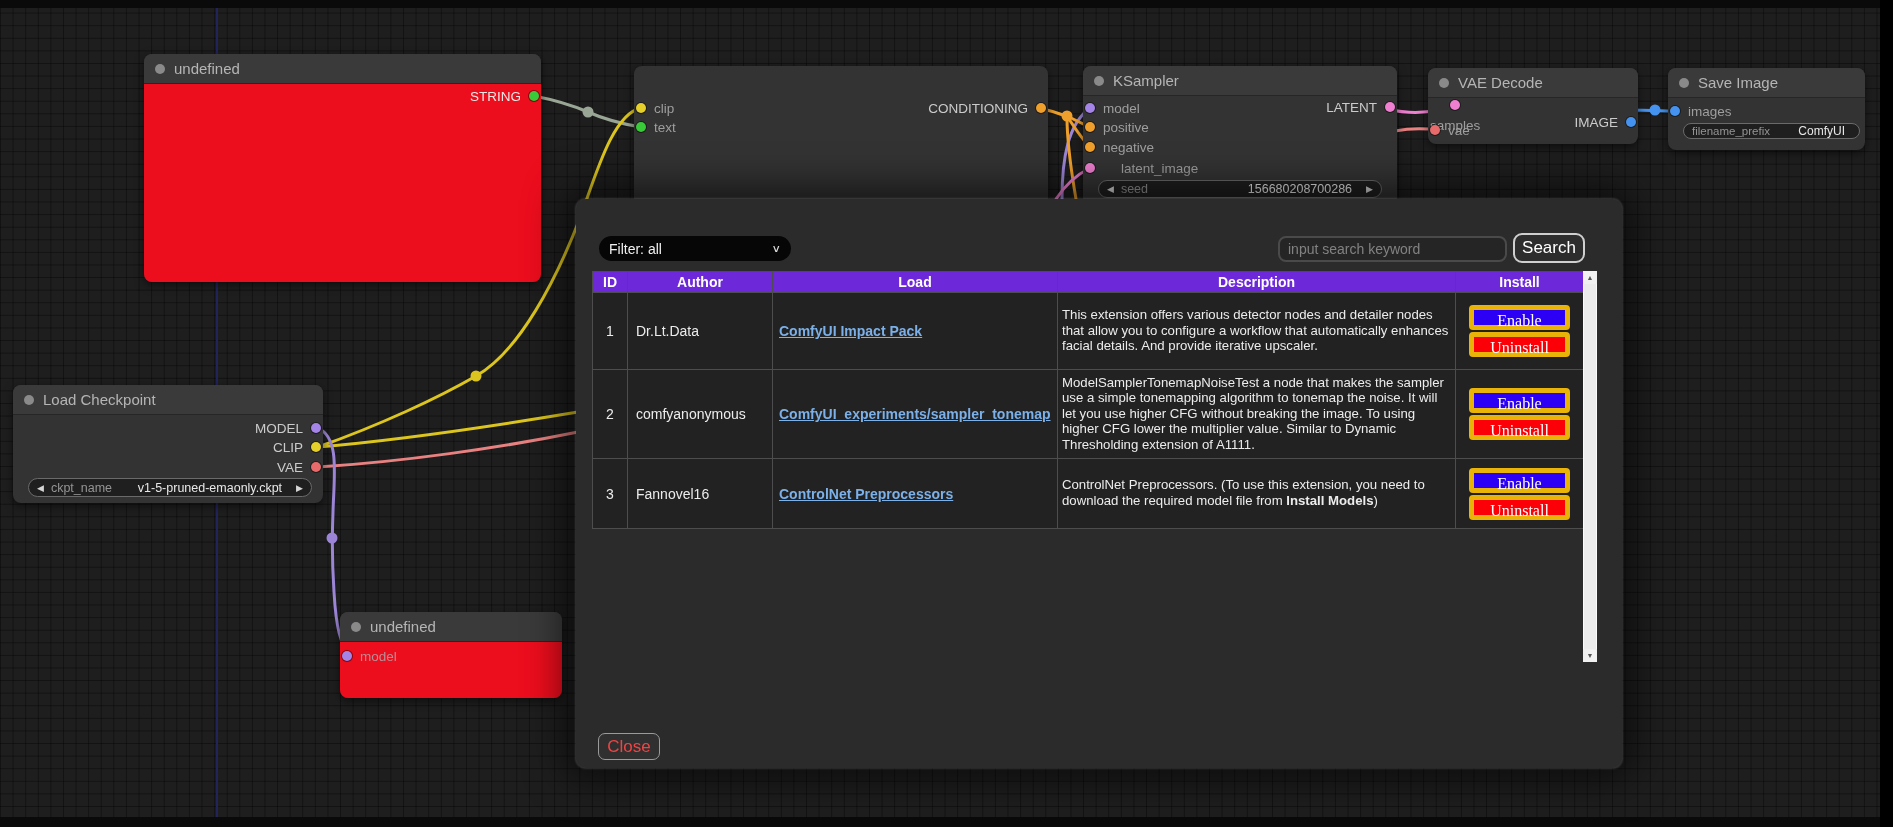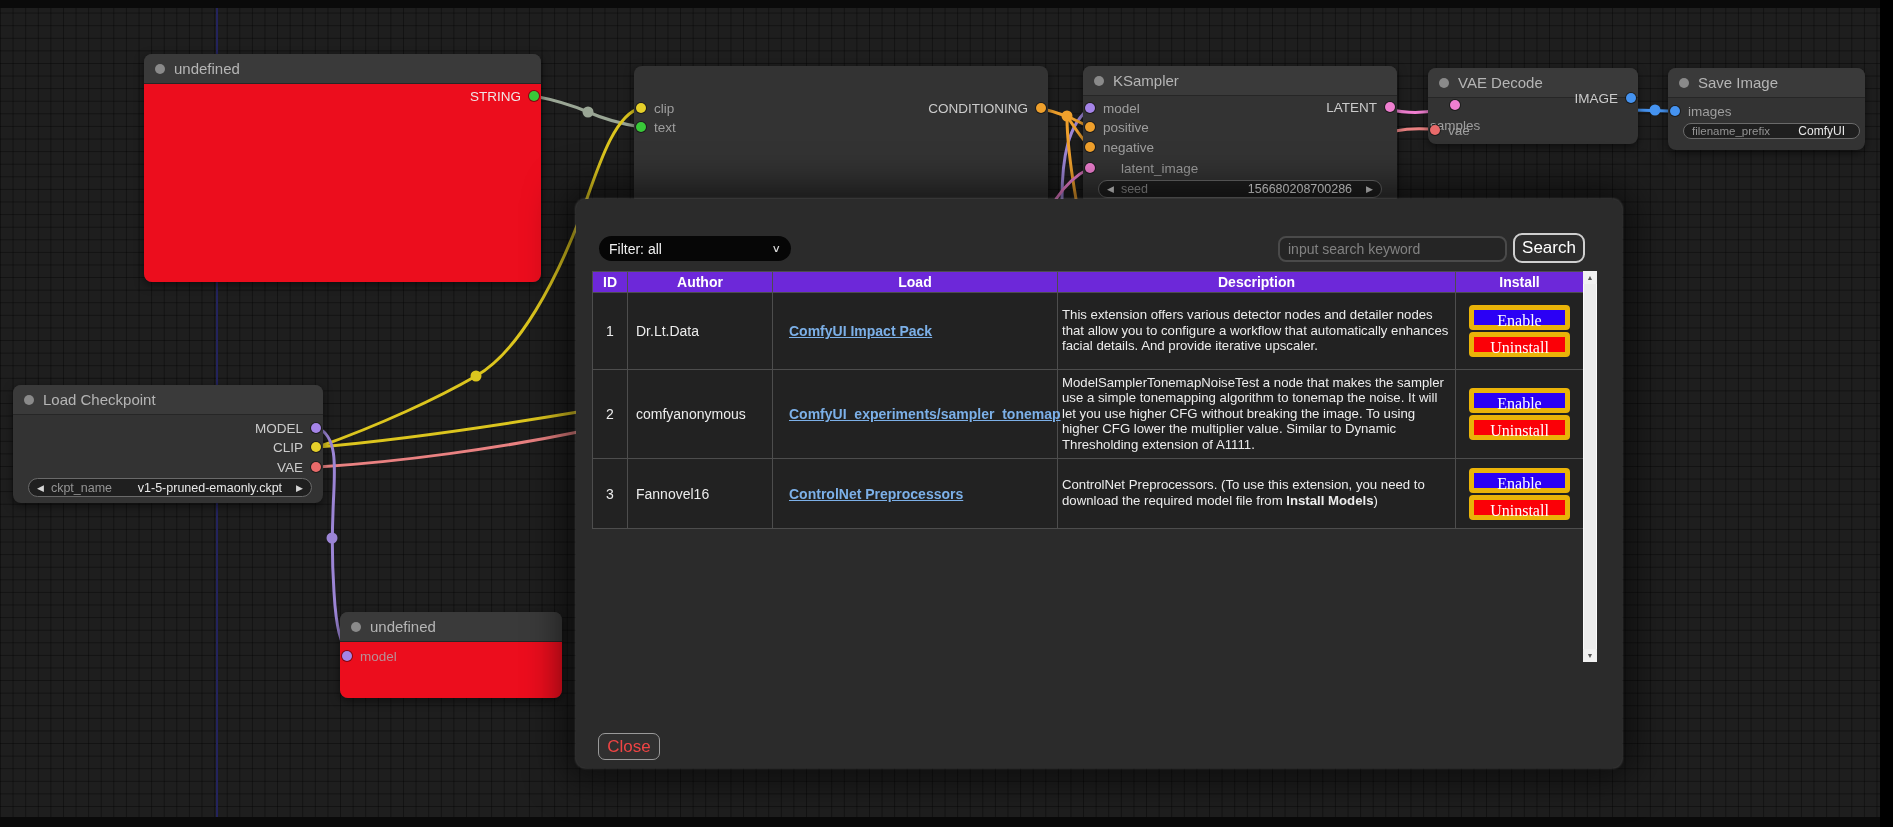--- a/index.html
+++ b/index.html
@@ -70,21 +70,21 @@
   }
   .table-wrap { position:absolute; left:16px; top:72px; width:1005px; height:391px; }
   table.ext { border-collapse:collapse; table-layout:fixed; width:991px; }
   table.ext th {
     background:#6d28d9; color:#fff; font-size:14px; font-weight:bold;
     height:21px; border:1px solid #4d4d4d; text-align:center; padding:0;
   }
   table.ext td { border:1px solid #4d4d4d; background:#222222; color:#ececec; vertical-align:middle; }
   td.c-id { text-align:center; font-size:14px; }
   td.c-author { padding-left:8px; font-size:14px; }
-  td.c-name { padding-left:16px; }
+  td.c-name { padding-left:6px; }
   .ext-link { color:#7cb0e8; font-weight:bold; text-decoration:underline; font-size:14px; white-space:nowrap; }
   td.c-desc { font-size:13.2px; line-height:15.6px; padding:1px 4px 2px 4px; vertical-align:top; }
   td.c-install { padding:2px 0; }
   .btn-stack { display:flex; flex-direction:column; align-items:center; justify-content:center; gap:2px; }
   .pill-btn {
     width:101px; height:25px; border-radius:4px; border:5px solid #eab308;
     color:#fff; font-size:16px; line-height:22px; cursor:pointer; font-family:Liberation Serif, serif;
   }
   .pill-btn.enable { background:#2b00f5; }
   .pill-btn.uninstall { background:#fb0007; }
@@ -200,21 +200,21 @@
       <span>VAE Decode</span>
     </div>
     <div class="slot in" style="top:32px;flex-direction:column;">
       <span class="port" style="background:#ef7fd0;"></span>
       <span>samples</span>
     </div>
     <div class="slot in" style="top:52px;">
       <span class="port" style="background:#e96a6a;"></span>
       <span>vae</span>
     </div>
-    <div class="slot out" style="top:20px;">
+    <div class="slot out" style="top:44px;">
       <span>IMAGE</span>
       <span class="port" style="background:#4593f0;"></span>
     </div>
   </div>
 
   <div class="node" style="left:1668px; top:68px; width:197px; height:82px;">
     <div class="node-title">
       <span class="title-dot"></span>
       <span>Save Image</span>
     </div>

